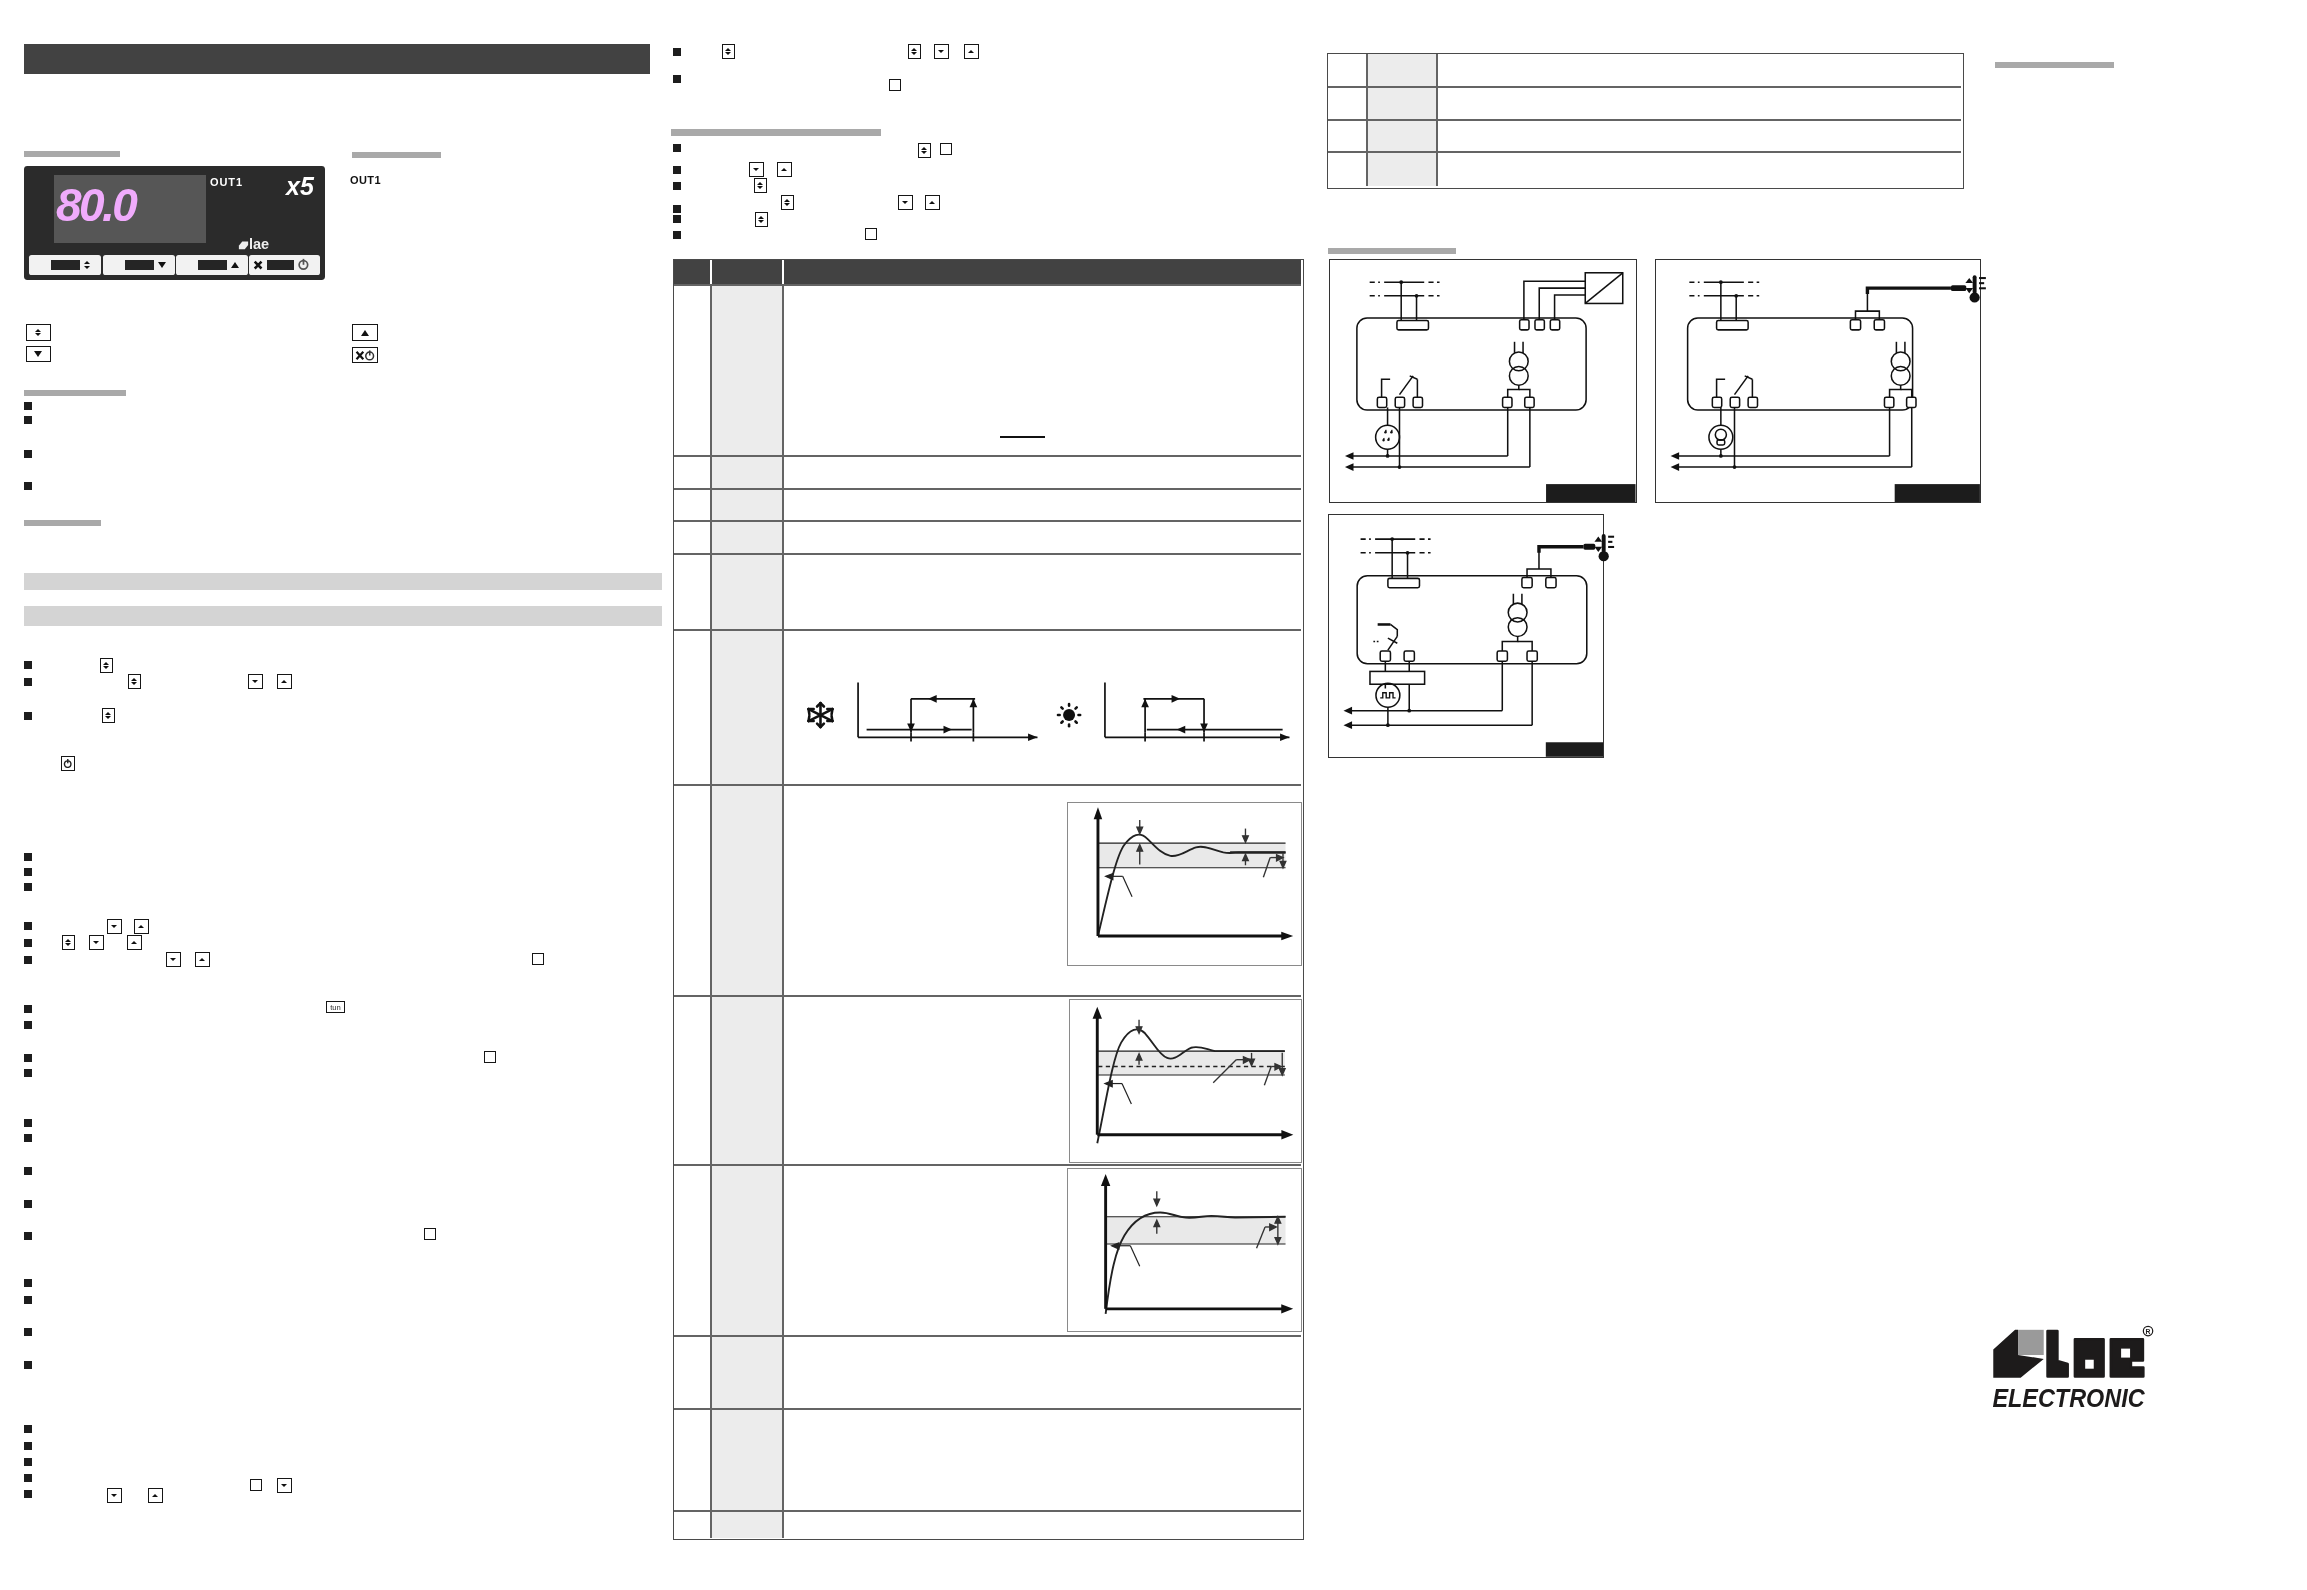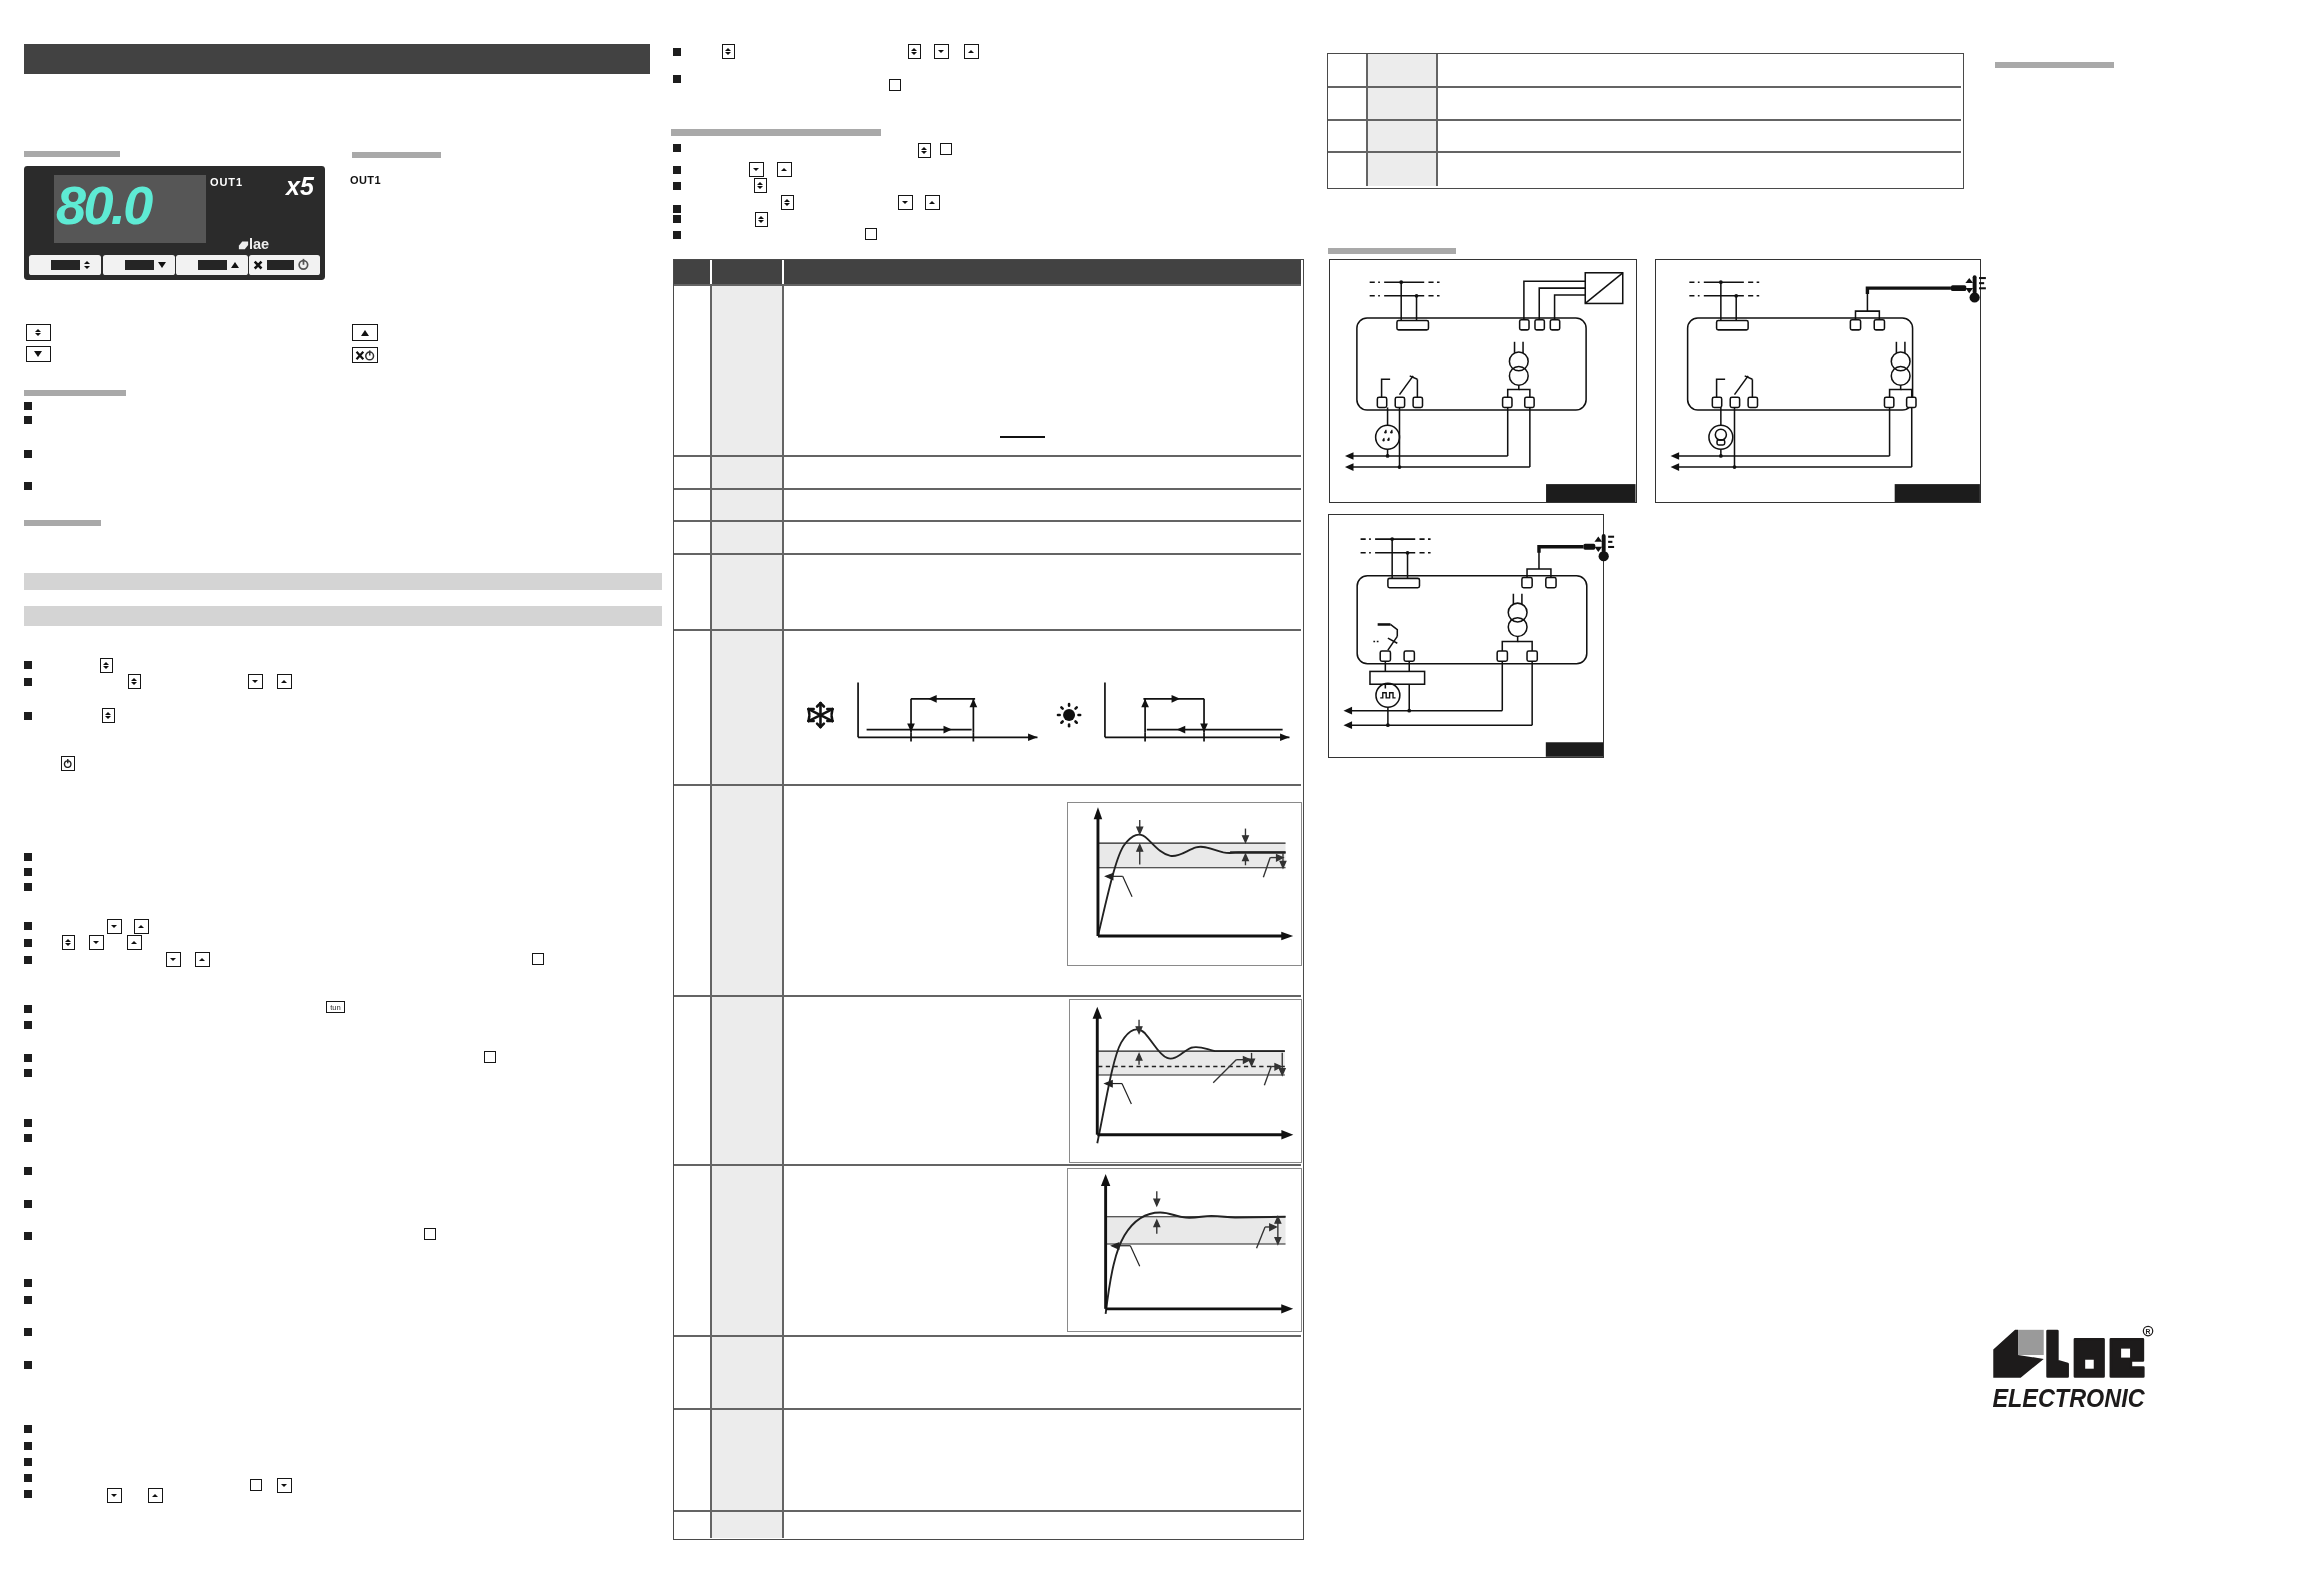--- a/index.html
+++ b/index.html
@@ -23,21 +23,21 @@
 <div id="page">
 
 <div class="blk" style="left:24px;top:44px;width:626px;height:30px;"></div>
 
 <div class="gbar" style="left:24px;top:151px;width:96px;"></div>
 <div class="gbar" style="left:352px;top:152px;width:89px;"></div>
 <div class="abs" style="left:350px;top:174px;font-weight:bold;font-size:11px;letter-spacing:0.4px;color:#111;">OUT1</div>
 
 <div class="abs" style="left:24px;top:166px;width:301px;height:114px;background:#2b2b2b;border-radius:3.4px;">
   <div class="abs" style="left:30px;top:9.4px;width:152px;height:68px;background:#565656;"></div>
-  <div class="abs" style="left:32px;top:3.4px;width:150px;height:73px;color:#5eead4;font-weight:bold;font-style:italic;font-size:54px;line-height:73px;letter-spacing:-2.6px;">80.0</div>
+  <div class="abs" style="left:32px;top:3.4px;width:150px;height:73px;color:#f0abfc;font-weight:bold;font-style:italic;font-size:46px;line-height:73px;letter-spacing:-2.6px;">80.0</div>
   <div class="abs" style="left:186px;top:10.2px;width:51px;height:12px;color:#fff;font-weight:bold;font-size:11px;letter-spacing:0.9px;">OUT1</div>
   <div class="abs" style="left:262px;top:6px;width:51px;height:25.6px;color:#fff;font-weight:bold;font-style:italic;font-size:25px;">x5</div>
   <div class="abs" style="left:214px;top:70px;width:55px;height:13.7px;color:#eee;font-weight:bold;font-size:14.5px;letter-spacing:0px;"><svg width="11" height="11" style="vertical-align:-0.9px;" viewBox="0 0 13 13">
           <path d="M1 8 L5 3 L12 3 L12 7 L8 12 L1 12 Z" fill="#eee"></path>
         </svg>lae</div>
 
   <div class="abs" style="left:5.1px;top:89px;width:72px;height:19.6px;background:#f2f2f2;border-radius:2.6px;display:flex;align-items:center;">
     <div style="margin-left:22px;width:29px;height:10.2px;background:#252525;"></div>
     <div class="updown" style="margin-left:4.3px;">
           <div class="tus"></div>

